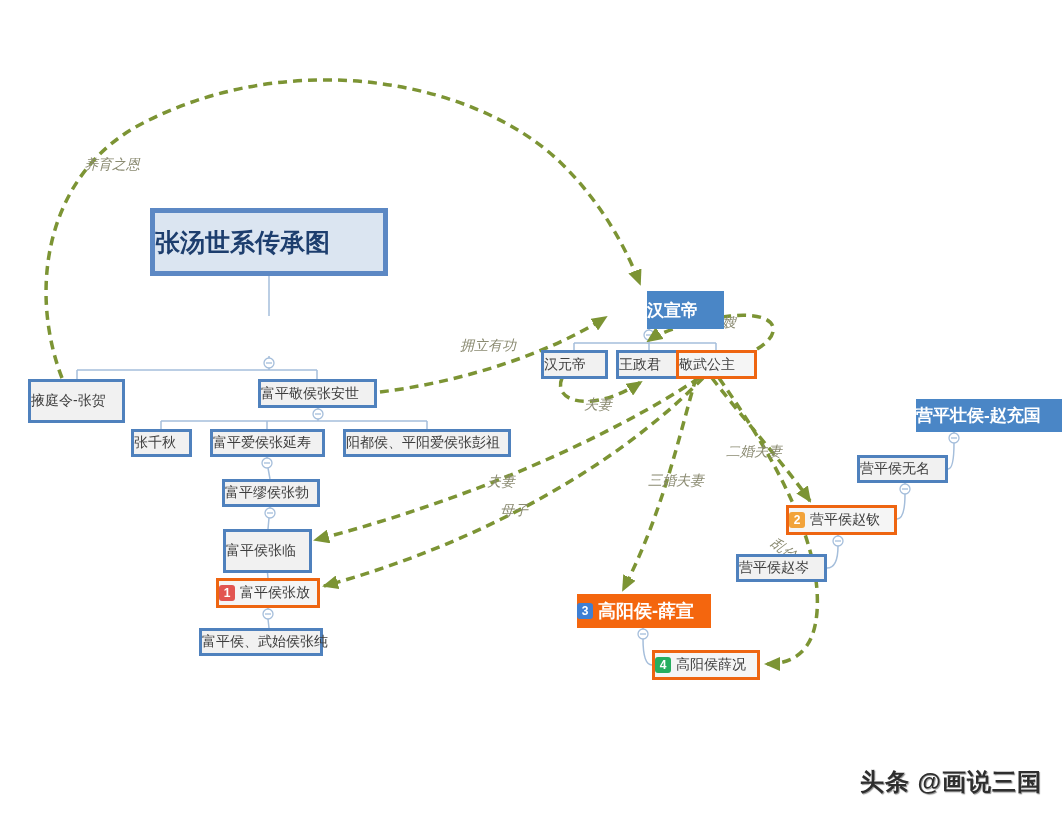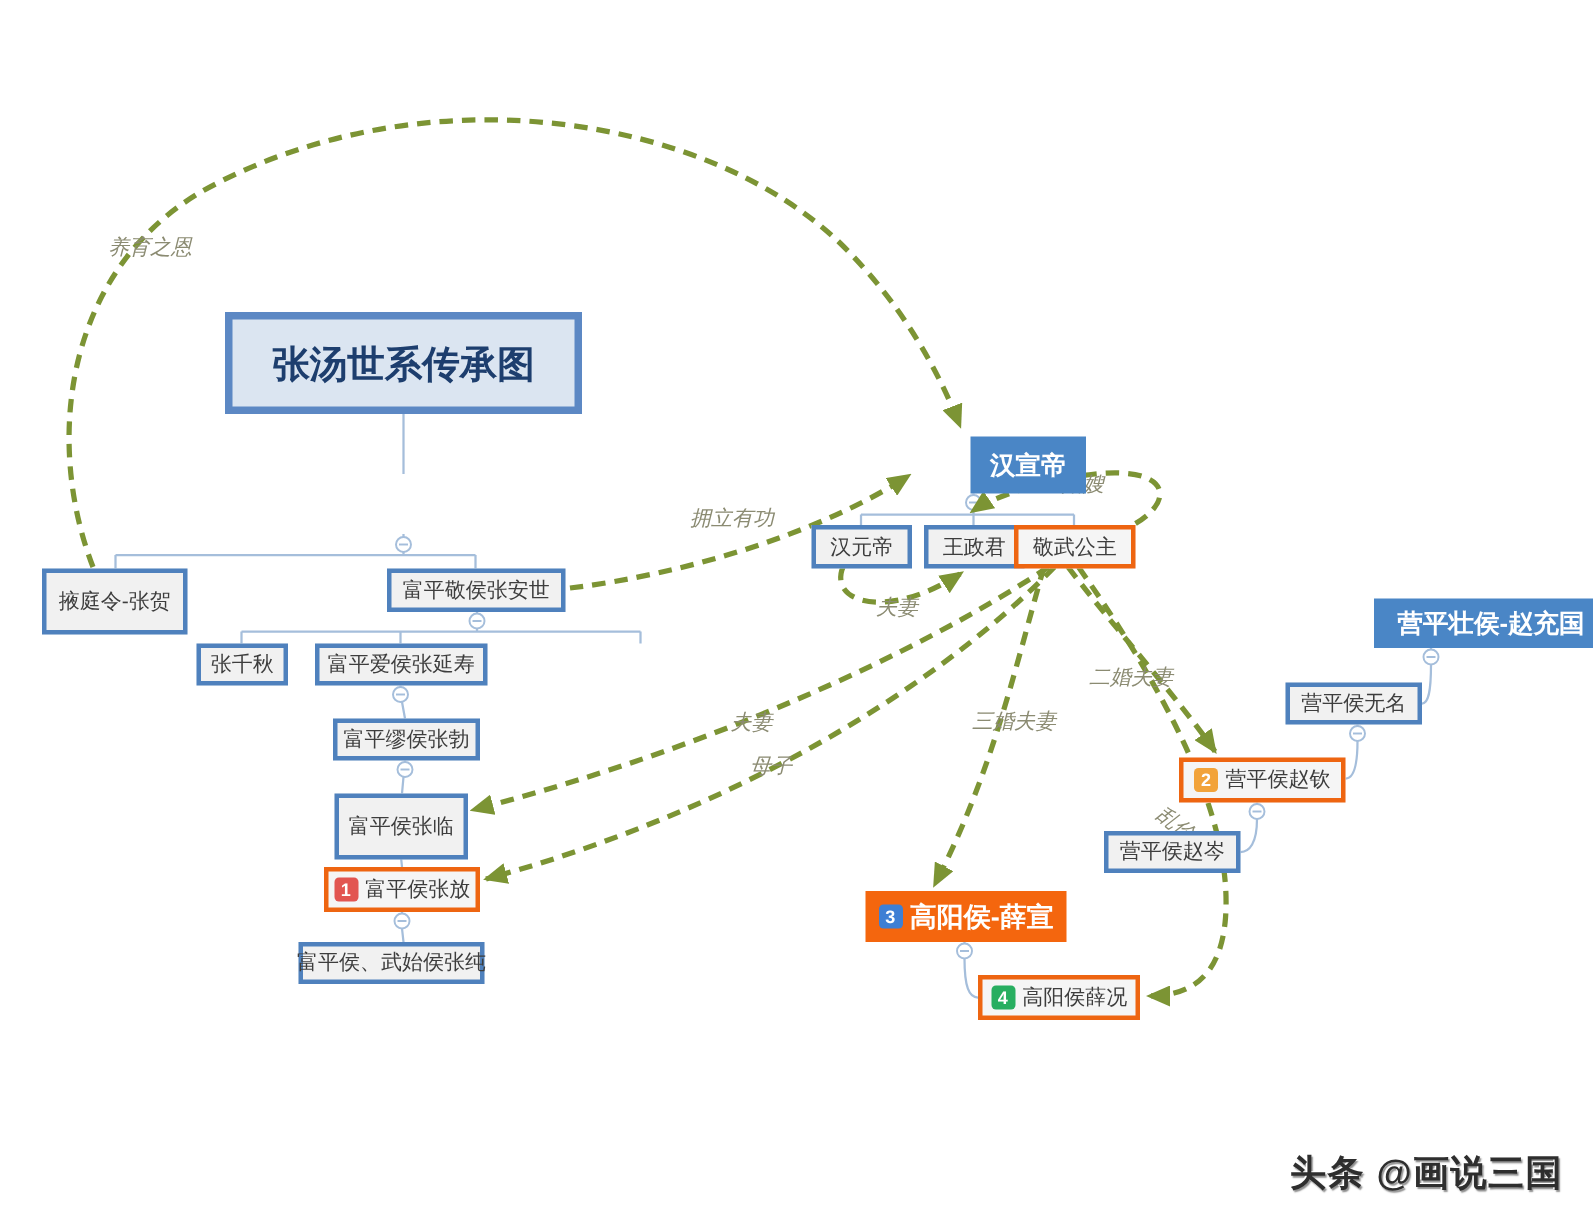--- a/index.html
+++ b/index.html
@@ -1,19 +1,19 @@
 <!DOCTYPE html>
 <html><head>
 <meta charset="utf-8">
 <style>
   html,body{margin:0;padding:0;background:#fff;font-family:"Liberation Sans",sans-serif;}
   #stage{position:relative;width:1062px;height:816px;background:#ffffff;overflow:hidden;}
   svg.layer{position:absolute;left:0;top:0;width:1062px;height:816px;}
 
-  .node{position:absolute;box-sizing:border-box;display:flex;align-items:center;justify-content:center;
+  .node{position:absolute;box-sizing:border-box;display:flex;align-items:center;justify-content:flex-start;
         background:#f1f1f1;border:3px solid #4f81bd;color:#3d3d3d;font-size:14px;white-space:nowrap;z-index:3;}
   .n-orange{border-color:#ee6511;background:#f5f5f5;}
   .n-solid-blue{background:#4a86c6;border:none;color:#fff;font-weight:bold;font-size:17px;margin-left:36px;}
   .n-solid-orange{background:#f4660e;border:none;color:#fff;font-weight:bold;font-size:18px;}
   .n-title{background:#dbe5f1;border:5px solid #5c88c4;color:#1d3e6e;font-size:25px;font-weight:bold;}
   .n-sub{background:#dbe5f1;border:3px solid #6a93c8;color:#3c5a85;font-size:16px;}
 
   .badge{display:inline-block;width:16px;height:16px;border-radius:3px;margin-right:5px;
          color:#fff;font-size:12px;font-weight:bold;line-height:16px;text-align:center;font-style:normal;}
   .b-red{background:#e25551;} .b-amber{background:#f2a33a;} .b-blue{background:#3e7fd4;} .b-green{background:#27ae60;}
@@ -104,21 +104,21 @@
       <path d="M562 378 C552 402 592 414 641 382" marker-end="url(#arrow)"></path>
       <path d="M757 349 C784 333 779 311 730 316 C700 319 664 330 648 341" marker-end="url(#arrow)"></path>
       <path d="M699 378 C610 437 470 500 315 540" marker-end="url(#arrow)"></path>
       <path d="M703 378 C615 468 475 545 324 586" marker-end="url(#arrow)"></path>
       <path d="M696 378 C678 440 662 515 623 590" marker-end="url(#arrow)"></path>
       <path d="M712 378 C744 420 786 466 810 501" marker-end="url(#arrow)"></path>
       <path d="M719 378 C778 462 822 545 817 612 C814 650 795 664 766 664" marker-end="url(#arrow)"></path>
     </g>
   </svg>
 
-  <div class="edge-label" style="left:72px;top:156px">养育之恩</div>
+  <div class="edge-label" style="left:84px;top:156px">养育之恩</div>
   <div class="edge-label" style="left:460px;top:337px">拥立有功</div>
   <div class="edge-label" style="left:584px;top:396px">夫妻</div>
   <div class="edge-label" style="left:708px;top:314px">姑嫂</div>
   <div class="edge-label" style="left:487px;top:473px">夫妻</div>
   <div class="edge-label" style="left:500px;top:502px">母子</div>
   <div class="edge-label" style="left:648px;top:472px">三婚夫妻</div>
   <div class="edge-label" style="left:726px;top:443px">二婚夫妻</div>
   <div class="edge-label rot" style="left:778px;top:534px">乱伦</div>
 
   <div class="node n-title" style="left:150px;top:208px;width:238px;height:68px">
@@ -135,20 +135,23 @@
   </div>
 
   <div class="node" style="left:131px;top:429px;width:61px;height:28px">
     <span>张千秋</span>
   </div>
 
   <div class="node" style="left:210px;top:429px;width:115px;height:28px">
     <span>富平爱侯张延寿</span>
   </div>
 
+  <div class="node" style="left:343px;top:429px;width:168px;height:28px">
+    <span>阳都侯、平阳爱侯张彭祖</span>
+  </div>
 
   <div class="node" style="left:222px;top:479px;width:98px;height:28px">
     <span>富平缪侯张勃</span>
   </div>
 
   <div class="node" style="left:223px;top:529px;width:89px;height:44px">
     <span>富平侯张临</span>
   </div>
 
   <div class="node n-orange" style="left:216px;top:578px;width:104px;height:30px">

